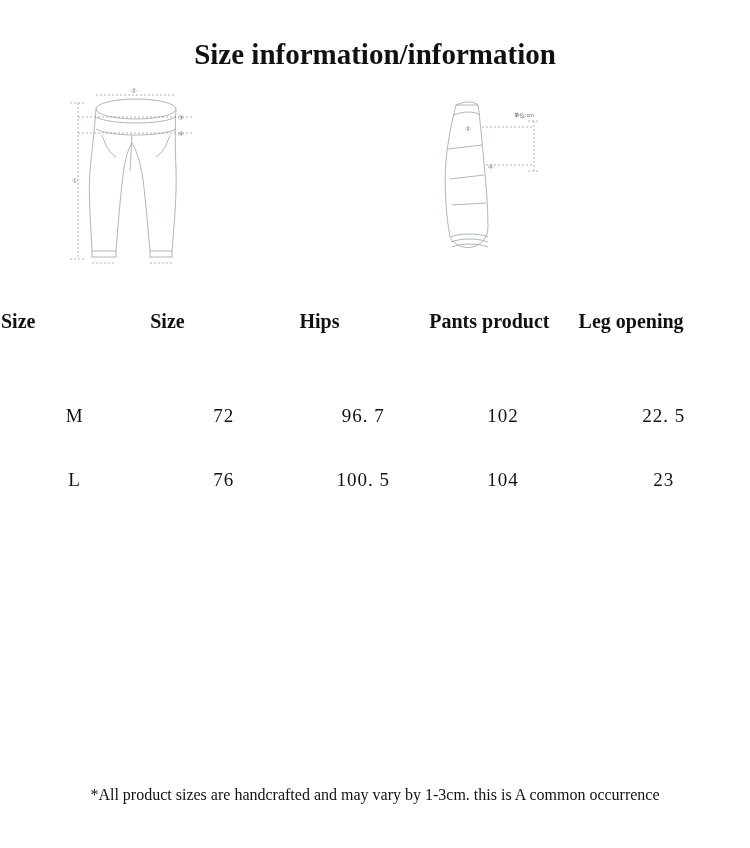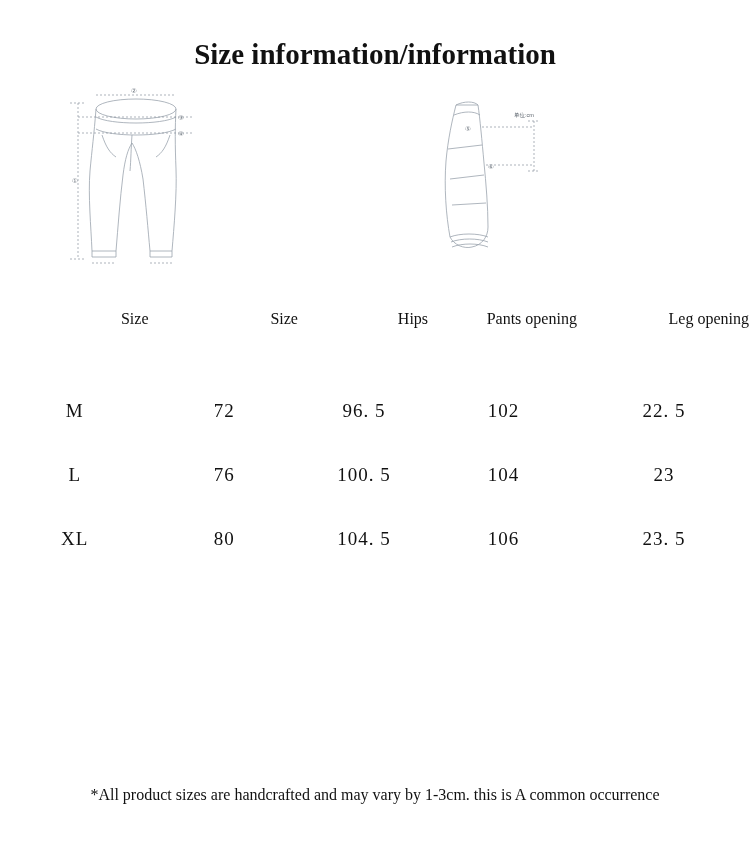--- a/index.html
+++ b/index.html
@@ -43,25 +43,25 @@
   .diagram.left { left: 58px; }
   .diagram.right { left: 430px; }
 
   table.sizes {
     width: 100%;
     border-collapse: collapse;
     margin-top: 22px;
   }
   table.sizes th {
     font-family: "Liberation Serif", serif;
-    font-size: 16px;
-    font-weight: normal;
+    font-size: 20px;
+    font-weight: bold;
     color: #111111;
     padding-bottom: 10px;
-    text-align: right;
+    text-align: left;
     white-space: nowrap;
   }
   table.sizes th.c0 { width: 150px; }
   table.sizes th.c1 { width: 150px; }
   table.sizes th.c2 { width: 130px; }
   table.sizes th.c3 { width: 148px; }
   table.sizes th.c4 { width: 172px; }
 
   table.sizes td {
     font-family: "Liberation Serif", serif;
@@ -176,44 +176,37 @@
     </div>
 
   </div>
 
   <table class="sizes">
     <thead>
       <tr>
         <th class="c0">Size</th>
         <th class="c1">Size</th>
         <th class="c2">Hips</th>
-        <th class="c3">Pants opening</th>
+        <th class="c3">Pants product</th>
         <th class="c4">Leg opening</th>
       </tr>
     </thead>
     <tbody>
       <tr>
         <td>M</td>
         <td>72</td>
-        <td>96. 5</td>
+        <td>96. 7</td>
         <td>102</td>
         <td>22. 5</td>
       </tr>
       <tr>
         <td>L</td>
         <td>76</td>
         <td>100. 5</td>
         <td>104</td>
         <td>23</td>
       </tr>
-      <tr>
-        <td>XL</td>
-        <td>80</td>
-        <td>104. 5</td>
-        <td>106</td>
-        <td>23. 5</td>
-      </tr>
     </tbody>
   </table>
 
   <div class="footnote">*All product sizes are handcrafted and may vary by 1-3cm. this is A common occurrence</div>
 
 </div>
 
 </body></html>

